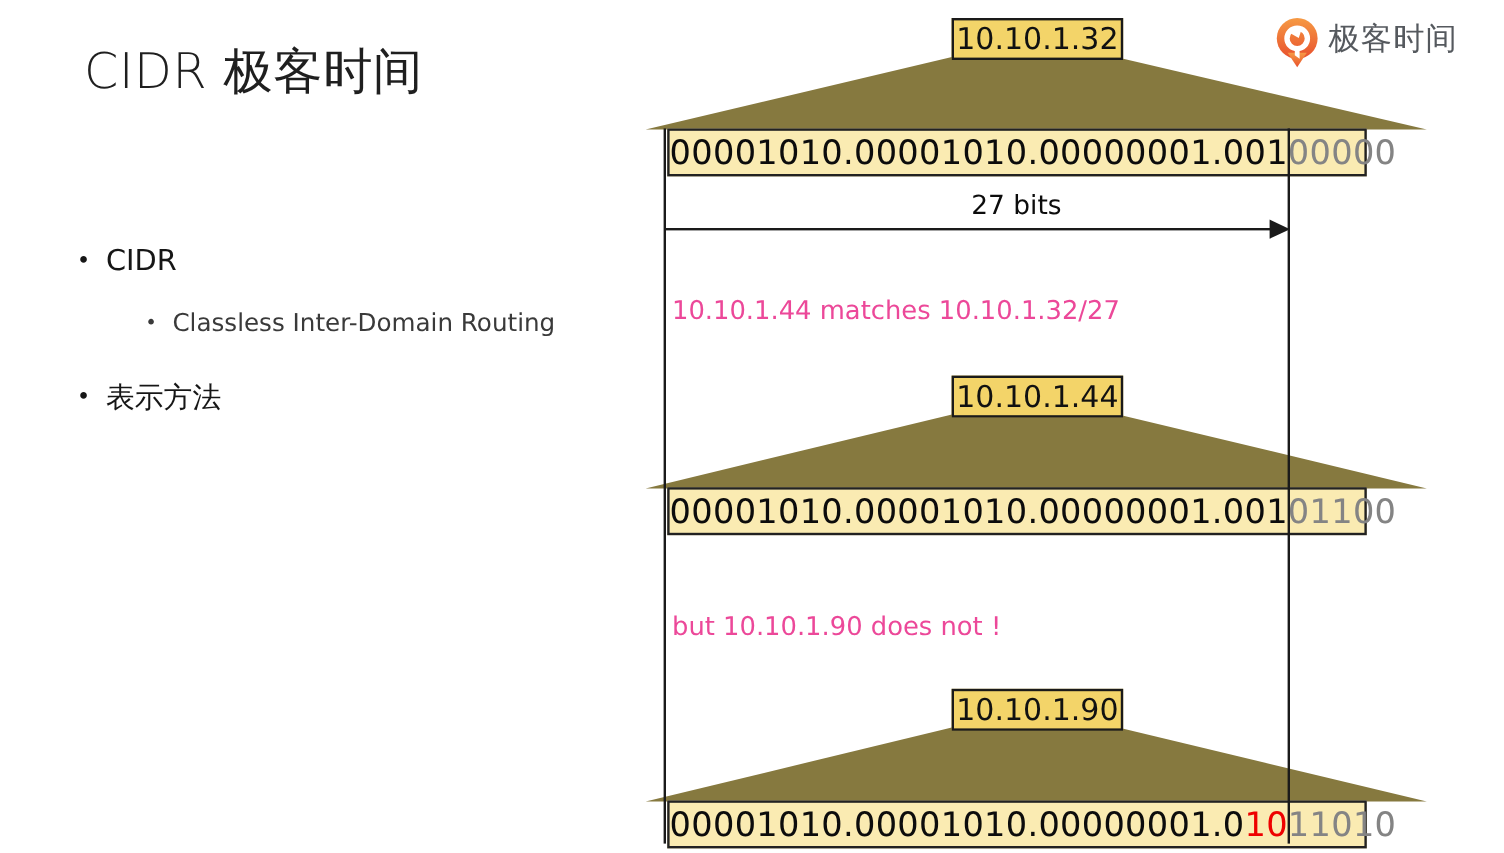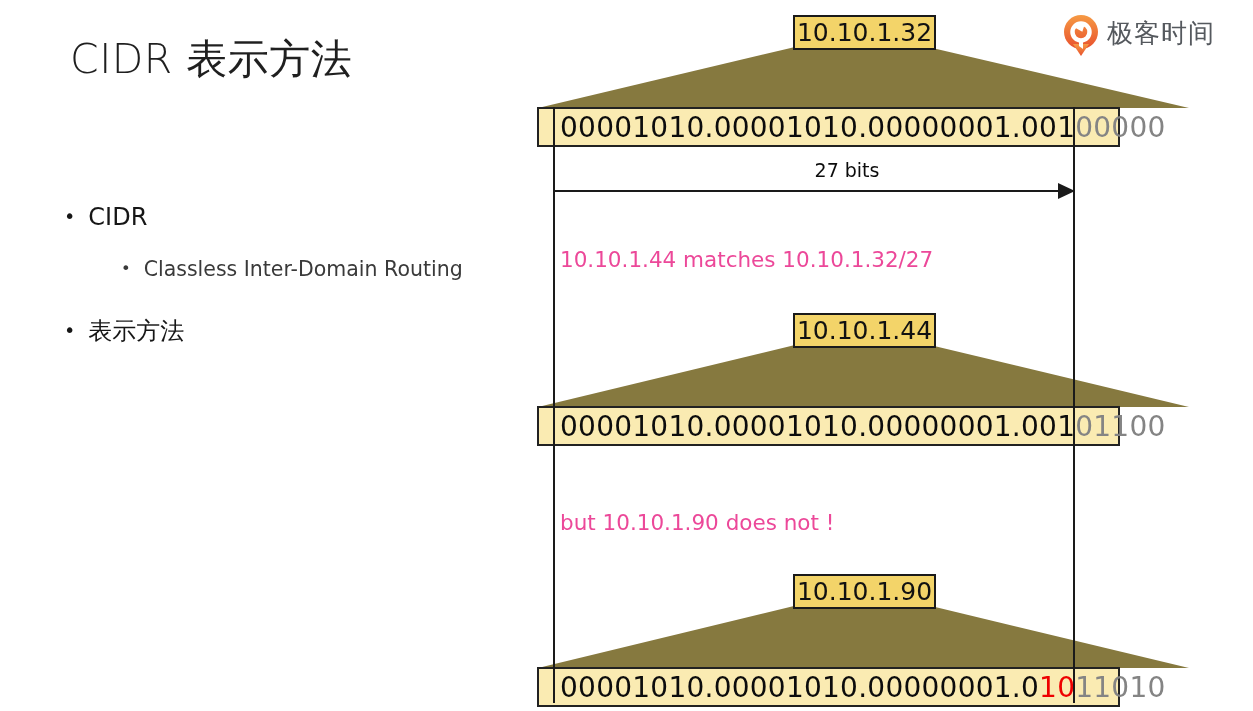--- a/index.html
+++ b/index.html
@@ -26,53 +26,53 @@
 
   
   svg.layer{left:0;top:0;pointer-events:none;}
   .trap{fill:var(--trapezoid);}
 
   .ip-label{left:793px;width:139px;height:31px;background:var(--label-fill);
             border:2px solid var(--line-color);box-sizing:content-box;
             text-align:center;line-height:31px;font-size:25px;color:#111;z-index:4;}
   .lb0{top:15px;} .lb1{top:313px;} .lb2{top:574px;}
 
-  .bin-box{left:537px;top:0;width:583px;height:40px;background:var(--box-fill);
+  .bin-box{left:556px;top:0;width:583px;height:40px;background:var(--box-fill);
            border:2px solid #222;box-sizing:border-box;z-index:2;
-           line-height:37px;font-size:28px;letter-spacing:.25px;padding-left:21px;
+           line-height:37px;font-size:28px;letter-spacing:.25px;
            white-space:nowrap;color:#0c0c0c;}
   .bx0{top:107px;} .bx1{top:406px;} .bx2{top:667px;}
   .seg.hl{color:var(--highlight-bits);}
   .seg.host{color:var(--masked-bits);}
 
   .vline{width:2px;background:var(--line-color);top:107px;height:596px;z-index:3;}
   .vl-left{left:553px;} .vl-right{left:1073px;}
 
   .arrow-line{left:555px;top:190px;width:506px;height:2px;background:var(--line-color);z-index:3;}
   .arrow-head{left:1058px;top:183px;width:0;height:0;z-index:3;
               border-left:17px solid var(--line-color);
               border-top:8px solid transparent;border-bottom:8px solid transparent;}
-  .arrow-label{left:555px;top:159px;width:584px;text-align:center;font-size:19px;color:#0c0c0c;z-index:3;}
+  .arrow-label{left:555px;top:159px;width:584px;text-align:center;font-size:22px;color:#0c0c0c;z-index:3;}
 
   .note{font-size:21.5px;color:#ec4899;z-index:3;white-space:nowrap;}
   .note-match{left:560px;top:247px;}
   .note-not{left:560px;top:510px;}
 </style>
 </head>
 <body>
 
 <div class="slide">
 
   <svg class="layer abs" width="1253" height="711" viewBox="0 0 1253 711">
     <polygon class="trap" points="795,47 928,47 1189,108 538,108"></polygon>
     <polygon class="trap" points="795,345 930,345 1189,407 538,407"></polygon>
     <polygon class="trap" points="794,606 931,606 1189,668 538,668"></polygon>
   </svg>
 
-  <div class="abs title">CIDR 表示方法</div>
+  <div class="abs title">CIDR 极客时间</div>
 
   <div class="abs bullet l1 b0"><span>CIDR</span></div>
   <div class="abs bullet l1 b2"><span>表示方法</span></div>
   <div class="abs bullet l2 b1"><span>Classless Inter-Domain Routing</span></div>
 
   <div class="abs logo">
     <svg width="38" height="44" viewBox="0 0 38 44">
       <defs>
         <linearGradient id="og" x1="0" y1="0" x2="0" y2="1">
           <stop offset="0" stop-color="#F69A44"></stop>

